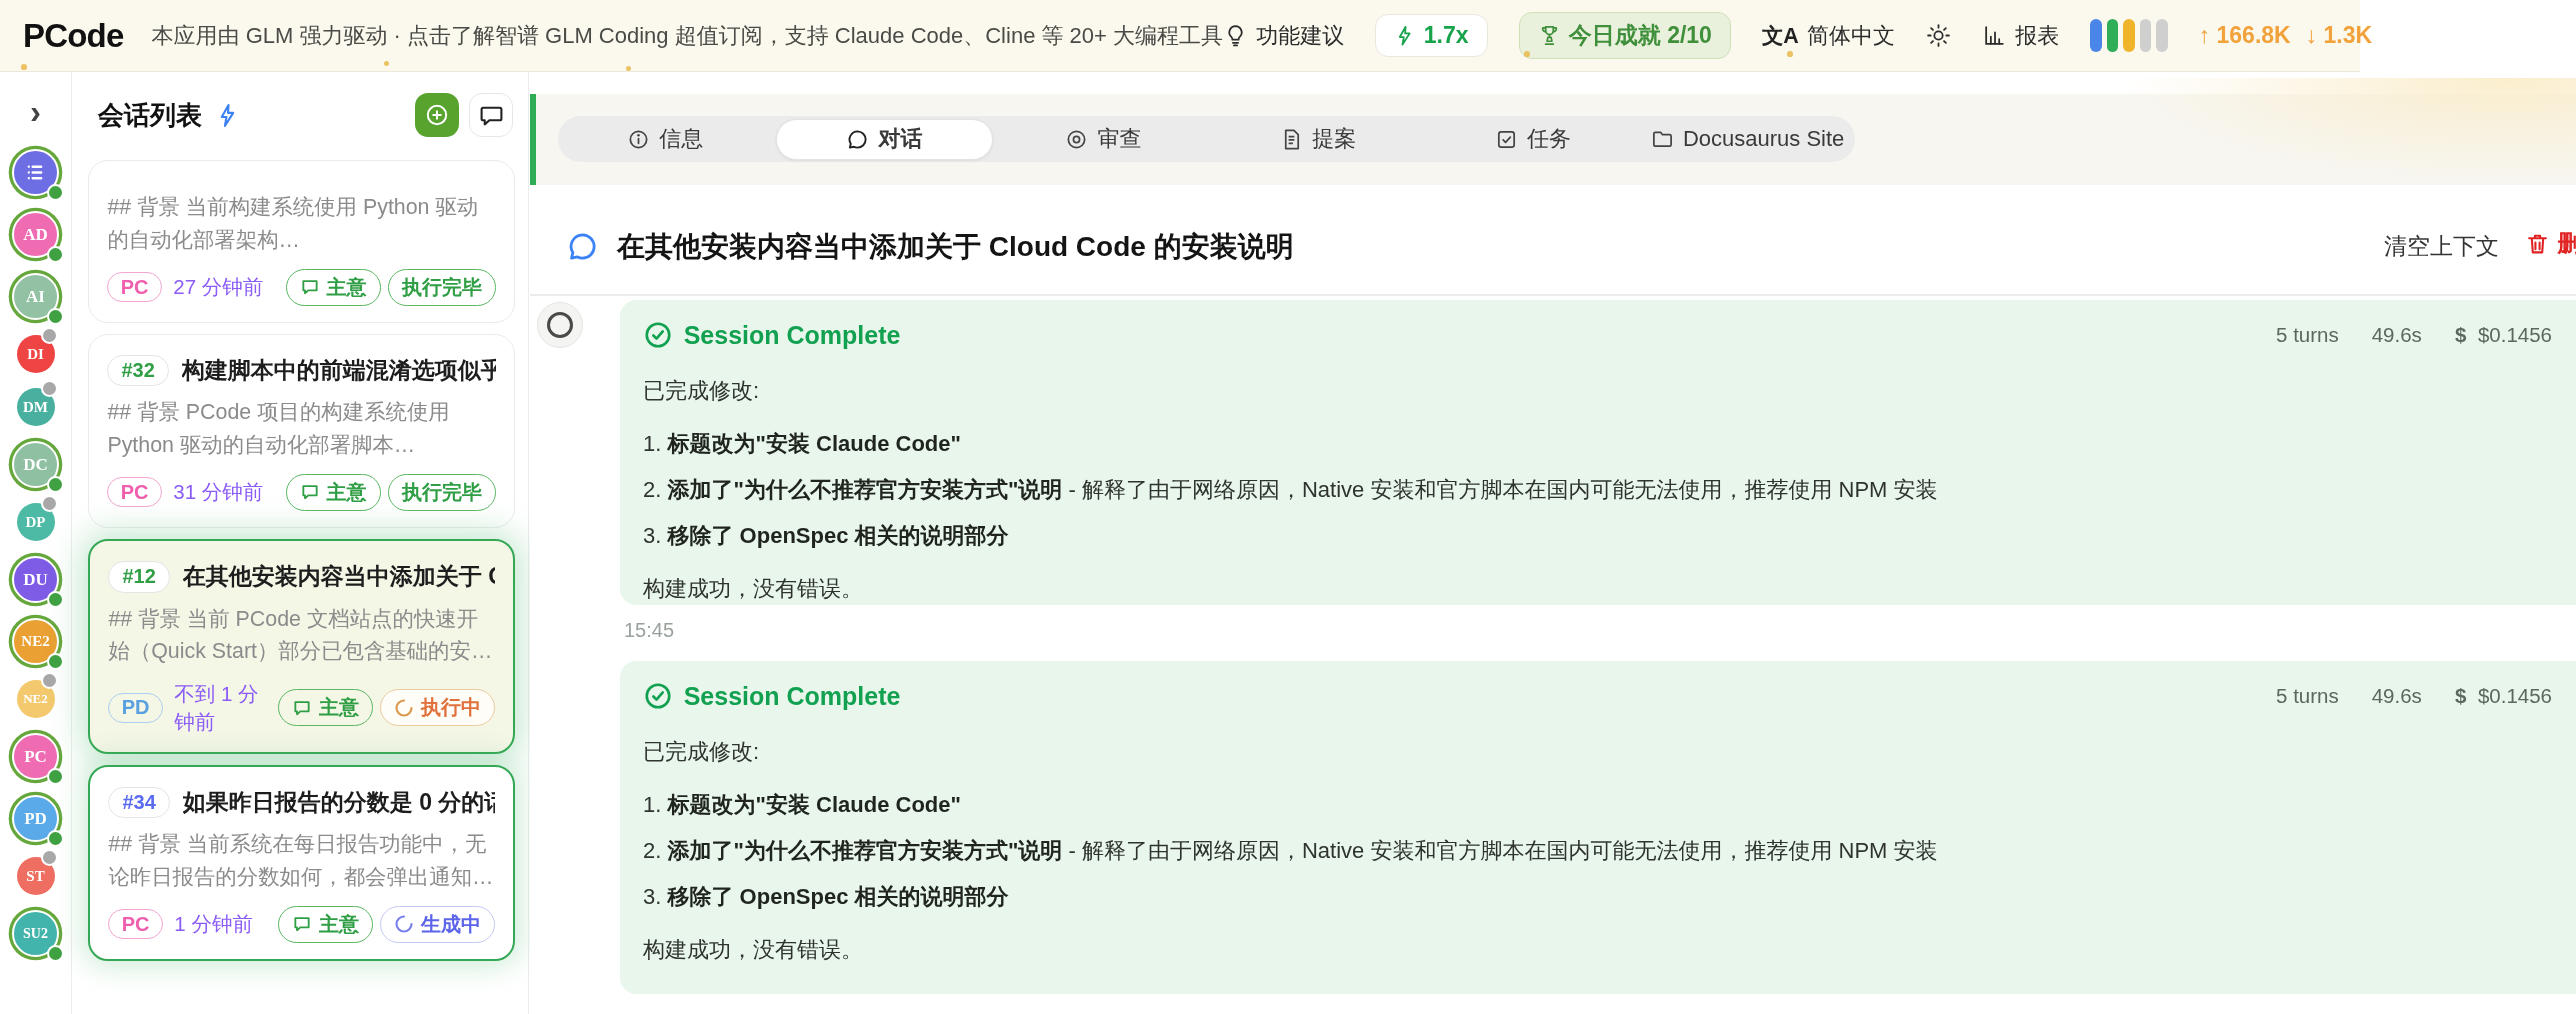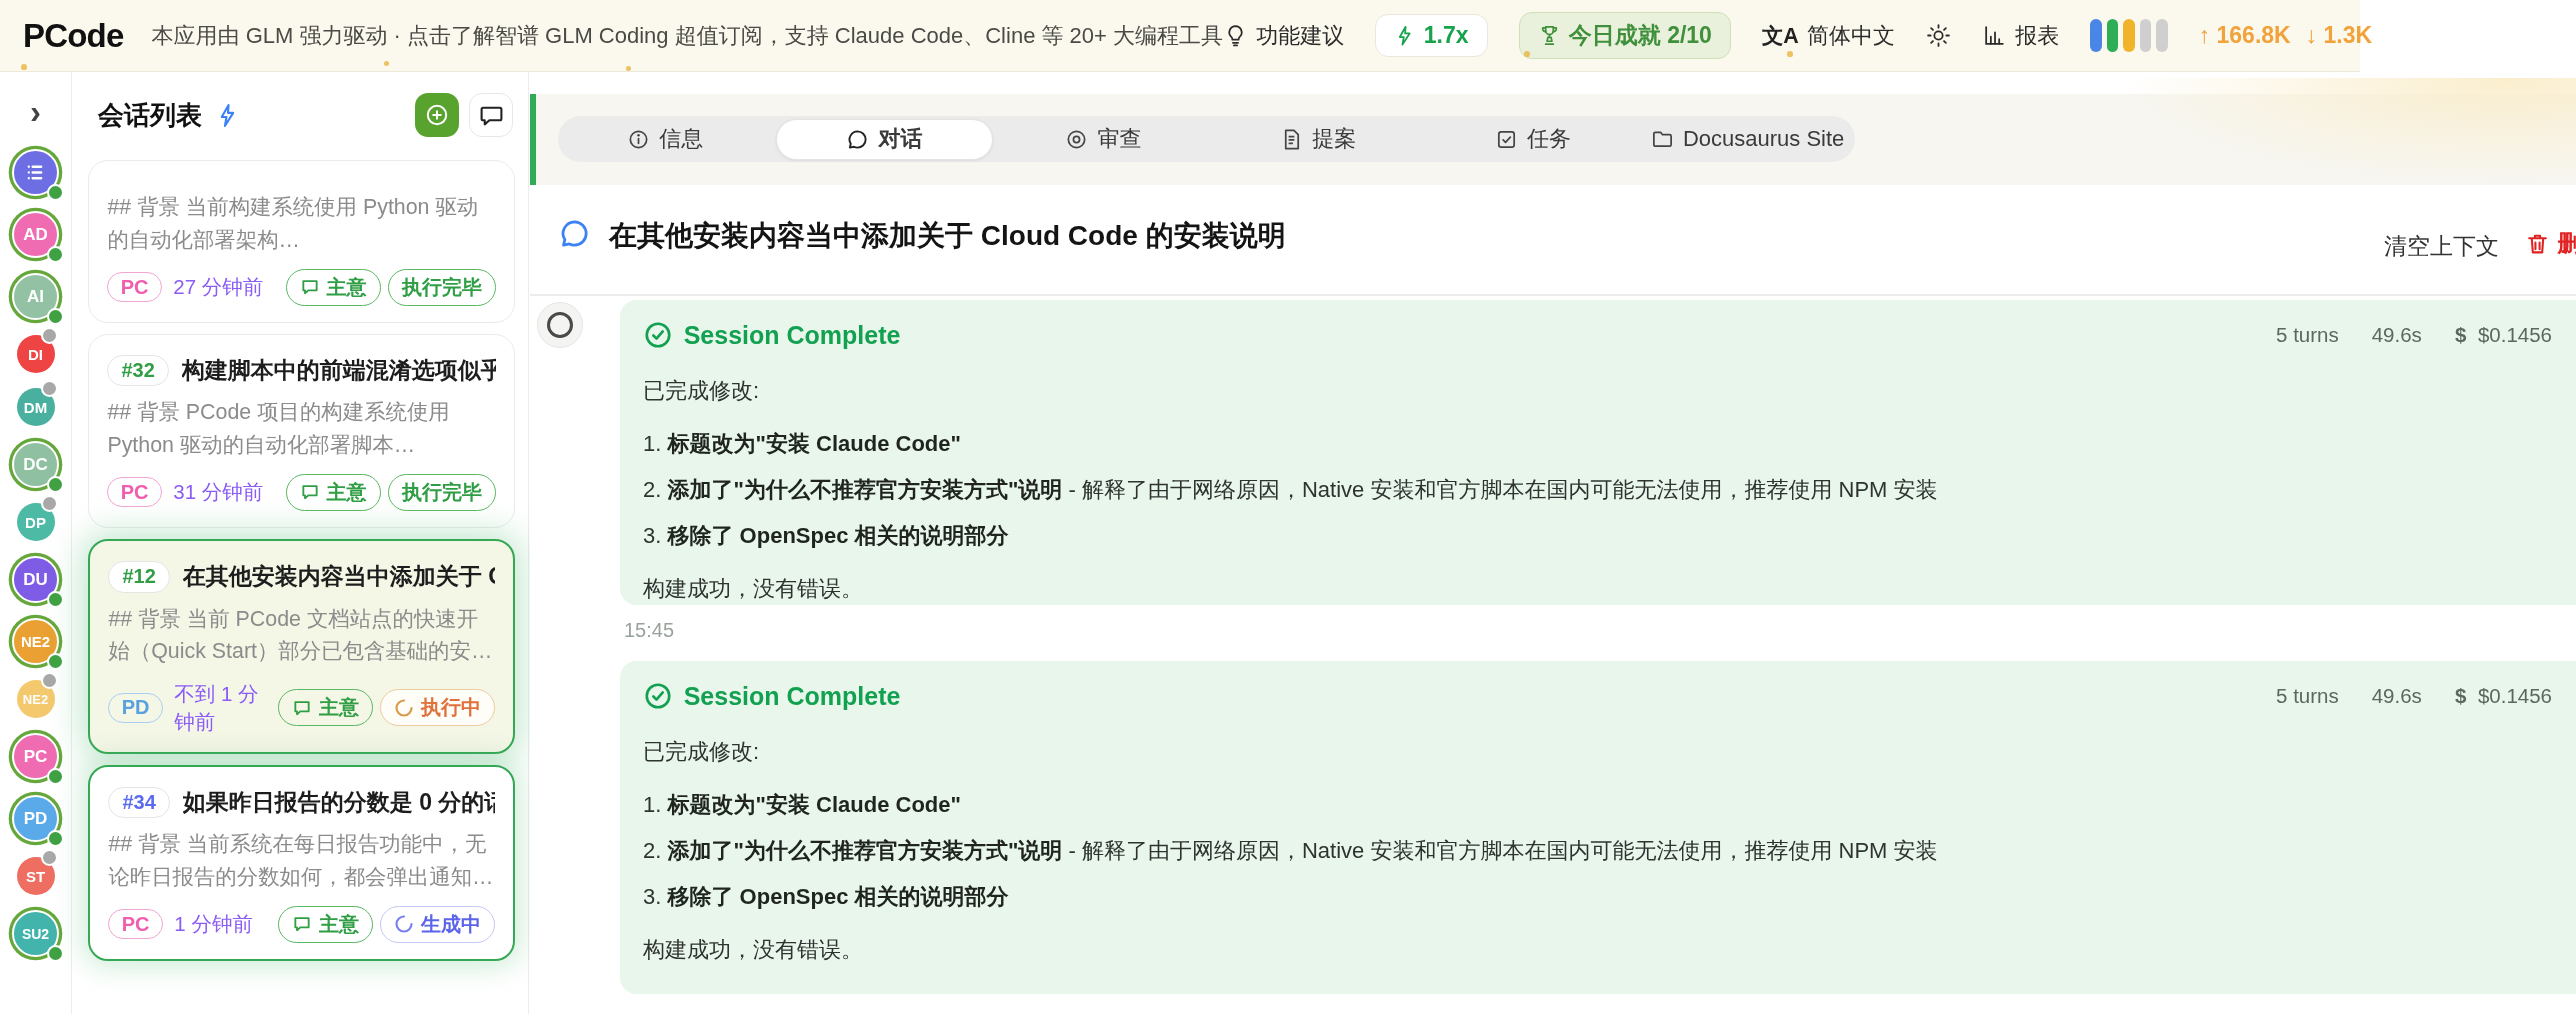--- a/index.html
+++ b/index.html
@@ -23,21 +23,21 @@
   .bar{width:11.5px;height:33px;border-radius:6.6px;}
   .updown{display:flex;align-items:center;gap:15px;color:#f2a23a;font-weight:700;font-size:23px;}
   .sparkle{position:absolute;border-radius:50%;background:#e9b84a;opacity:.85;}
 
   
   .rail{position:absolute;top:72px;left:0;width:72px;height:942px;background:#fff;
         border-right:0.8px solid #ededed;box-sizing:border-box;display:flex;flex-direction:column;align-items:center;}
   .collapse{margin-top:23px;font-size:33px;color:#444;line-height:1;cursor:pointer;font-weight:600;}
   .avstack{margin-top:21.4px;display:flex;flex-direction:column;align-items:center;gap:15px;}
   .av{position:relative;border-radius:50%;display:flex;align-items:center;justify-content:center;
-      color:#fff;font-weight:700;flex:none;}
+      color:#fff;font-weight:700;flex:none;font-family:Liberation Serif, serif;}
   .av.big{width:43px;height:43px;border:2.5px solid #fff;box-shadow:0 0 0 3.3px #66a73c;font-size:17px;}
   .av.small{width:38px;height:38px;font-size:15px;}
   .av .st-dot{position:absolute;width:13px;height:13px;border-radius:50%;border:2.5px solid #fff;}
   .av.big .st-dot{background:#3fa142;right:-6.6px;bottom:-6.6px;}
   .av.small .st-dot{background:#a8a8a8;right:-3.3px;top:-8.2px;}
 
   
   .sidebar{position:absolute;top:72px;left:72px;width:457px;height:942px;background:#fff;
            border-right:0.8px solid #ededed;box-sizing:border-box;}
   .sb-head{display:flex;align-items:center;padding:21.4px 15px 11.5px 26px;}
@@ -75,21 +75,21 @@
   .main{position:absolute;top:72px;left:530px;width:2046px;height:942px;background:#fff;overflow:hidden;}
   .band{position:absolute;top:22px;left:0;right:0;height:91px;background:#f7f6f1;}
   .band::after{content:"";position:absolute;right:0;top:-16.4px;width:460px;height:107px;
       background:radial-gradient(ellipse at 85% 0%,rgba(250,236,200,.9),rgba(250,236,200,0) 70%);}
   .gstrip{position:absolute;top:22px;left:0;width:5.7px;height:91px;background:#2fac55;}
   .tabsbox{position:absolute;top:44px;left:28px;width:1297px;height:46px;background:#ebebeb;
            border-radius:23px;display:flex;align-items:stretch;}
   .tab{flex:1;display:flex;align-items:center;justify-content:center;gap:9px;font-size:22px;color:#3a3a3a;cursor:pointer;}
   .tab.active{background:#fff;border:0.8px solid #e3e3e3;border-radius:21.4px;margin:2.5px 3.3px;
               box-shadow:0 0.8px 3.3px rgba(0,0,0,.07);font-weight:700;}
-  .trow{position:absolute;top:145px;left:0;right:0;height:59px;display:flex;align-items:flex-start;padding-left:28px;}
+  .trow{position:absolute;top:145px;left:0;right:0;height:59px;display:flex;align-items:center;padding-left:36px;}
   .ttl{margin-left:18px;font-size:28px;font-weight:800;color:#141414;white-space:nowrap;}
   .act-clear{position:absolute;left:1854px;top:159px;font-size:23px;color:#333;cursor:pointer;white-space:nowrap;}
   .act-del{position:absolute;left:1995px;top:156px;display:flex;align-items:center;gap:7.4px;color:#e02222;
            font-size:23px;font-weight:600;cursor:pointer;white-space:nowrap;}
   .mdiv{position:absolute;top:222px;left:0;right:0;height:1.6px;background:#ececec;}
   .chat{position:absolute;top:223px;left:0;right:0;bottom:0;overflow:hidden;}
   .msg-av{position:absolute;left:6.6px;top:6.6px;width:44px;height:44px;border-radius:50%;background:#f4f4f2;
           border:0.8px solid #e4e4e2;display:flex;align-items:center;justify-content:center;}
   .msg-av .ring{width:20px;height:20px;border-radius:50%;border:3.3px solid #4a4a4a;}
   .mcard{position:absolute;left:90px;width:1971px;background:#e9f6ec;border-radius:16.4px;box-sizing:border-box;

